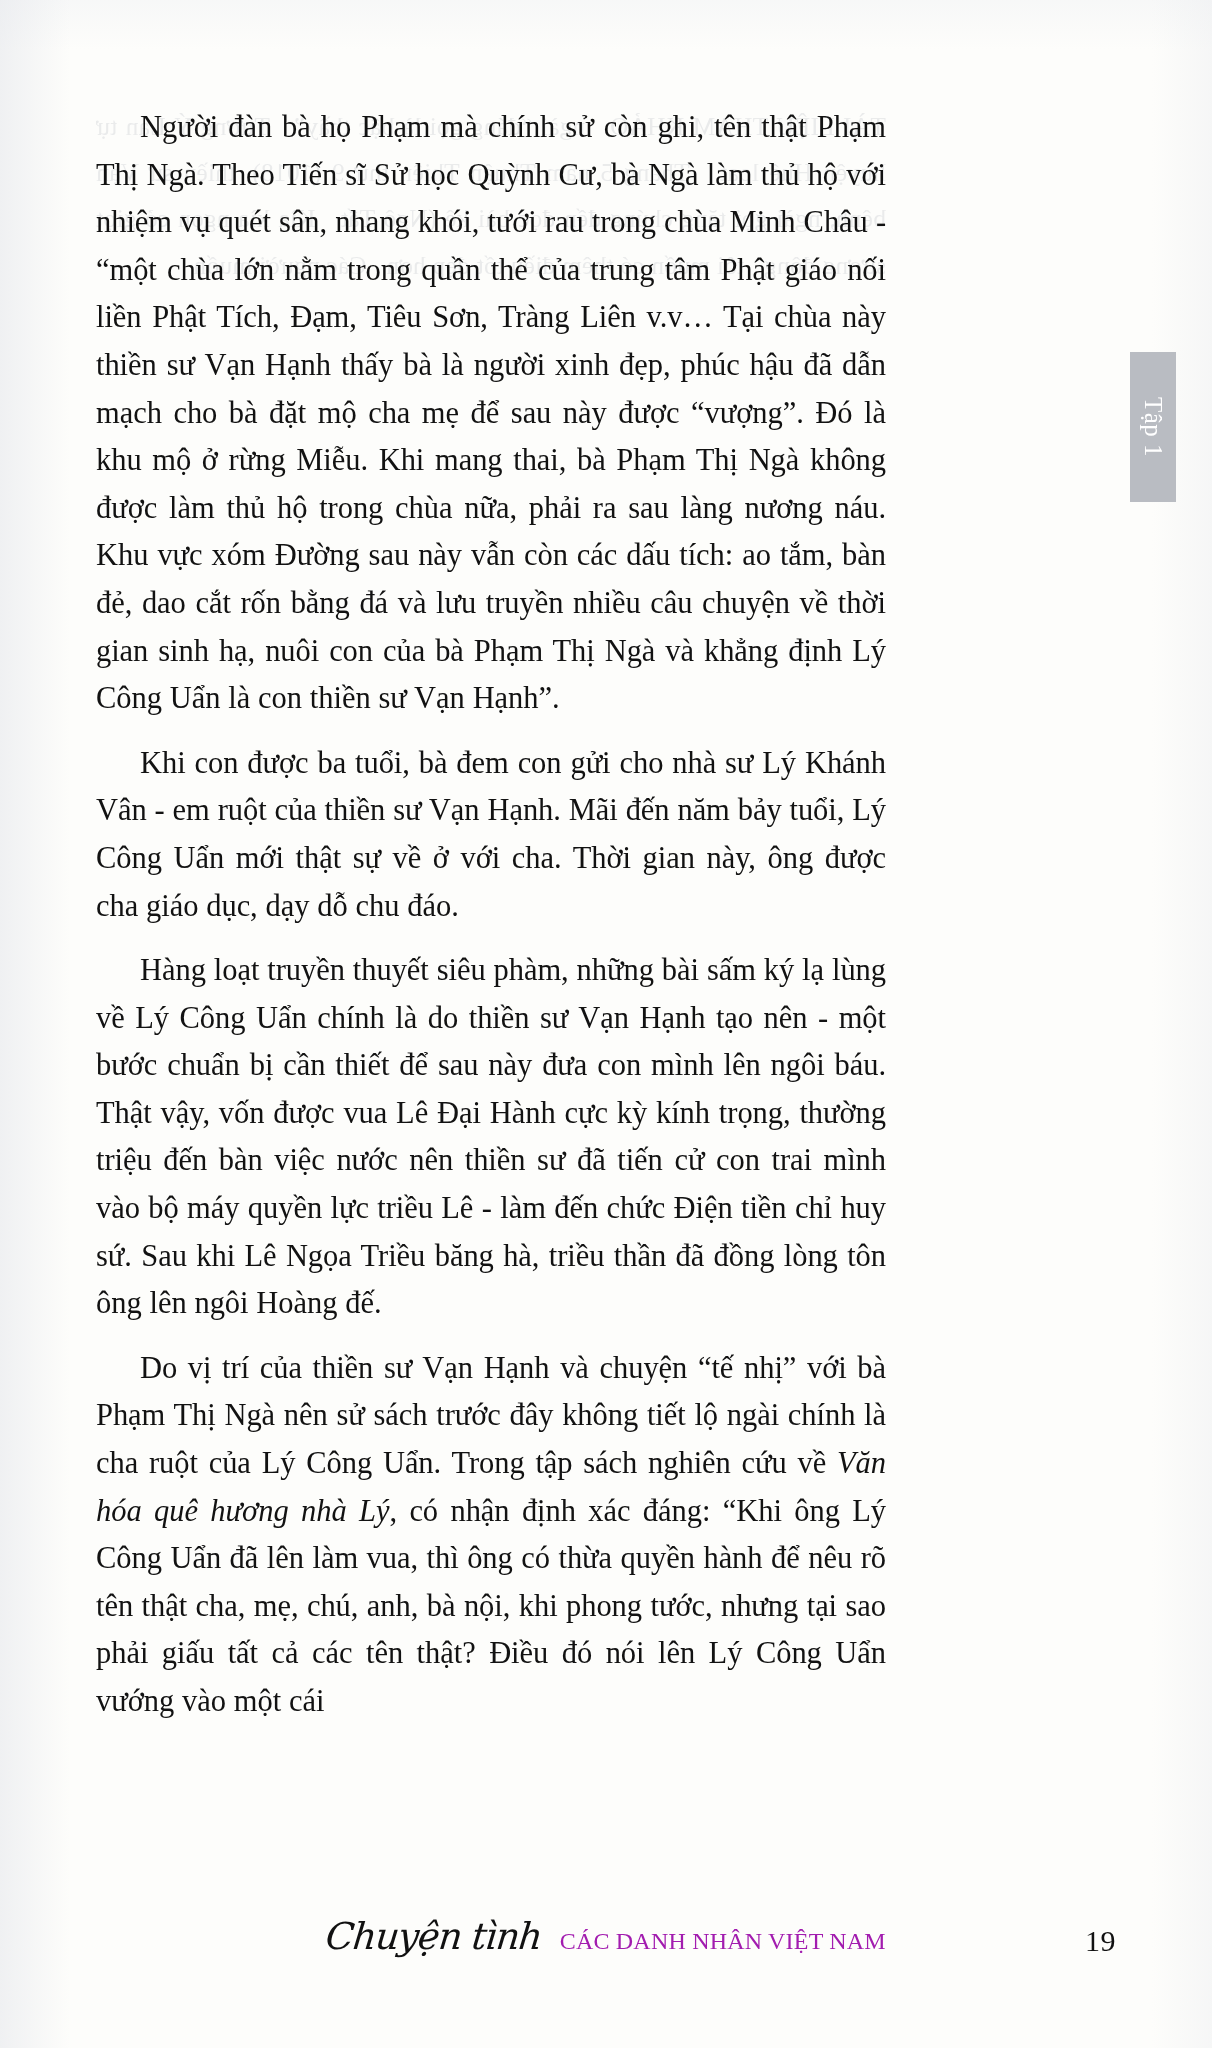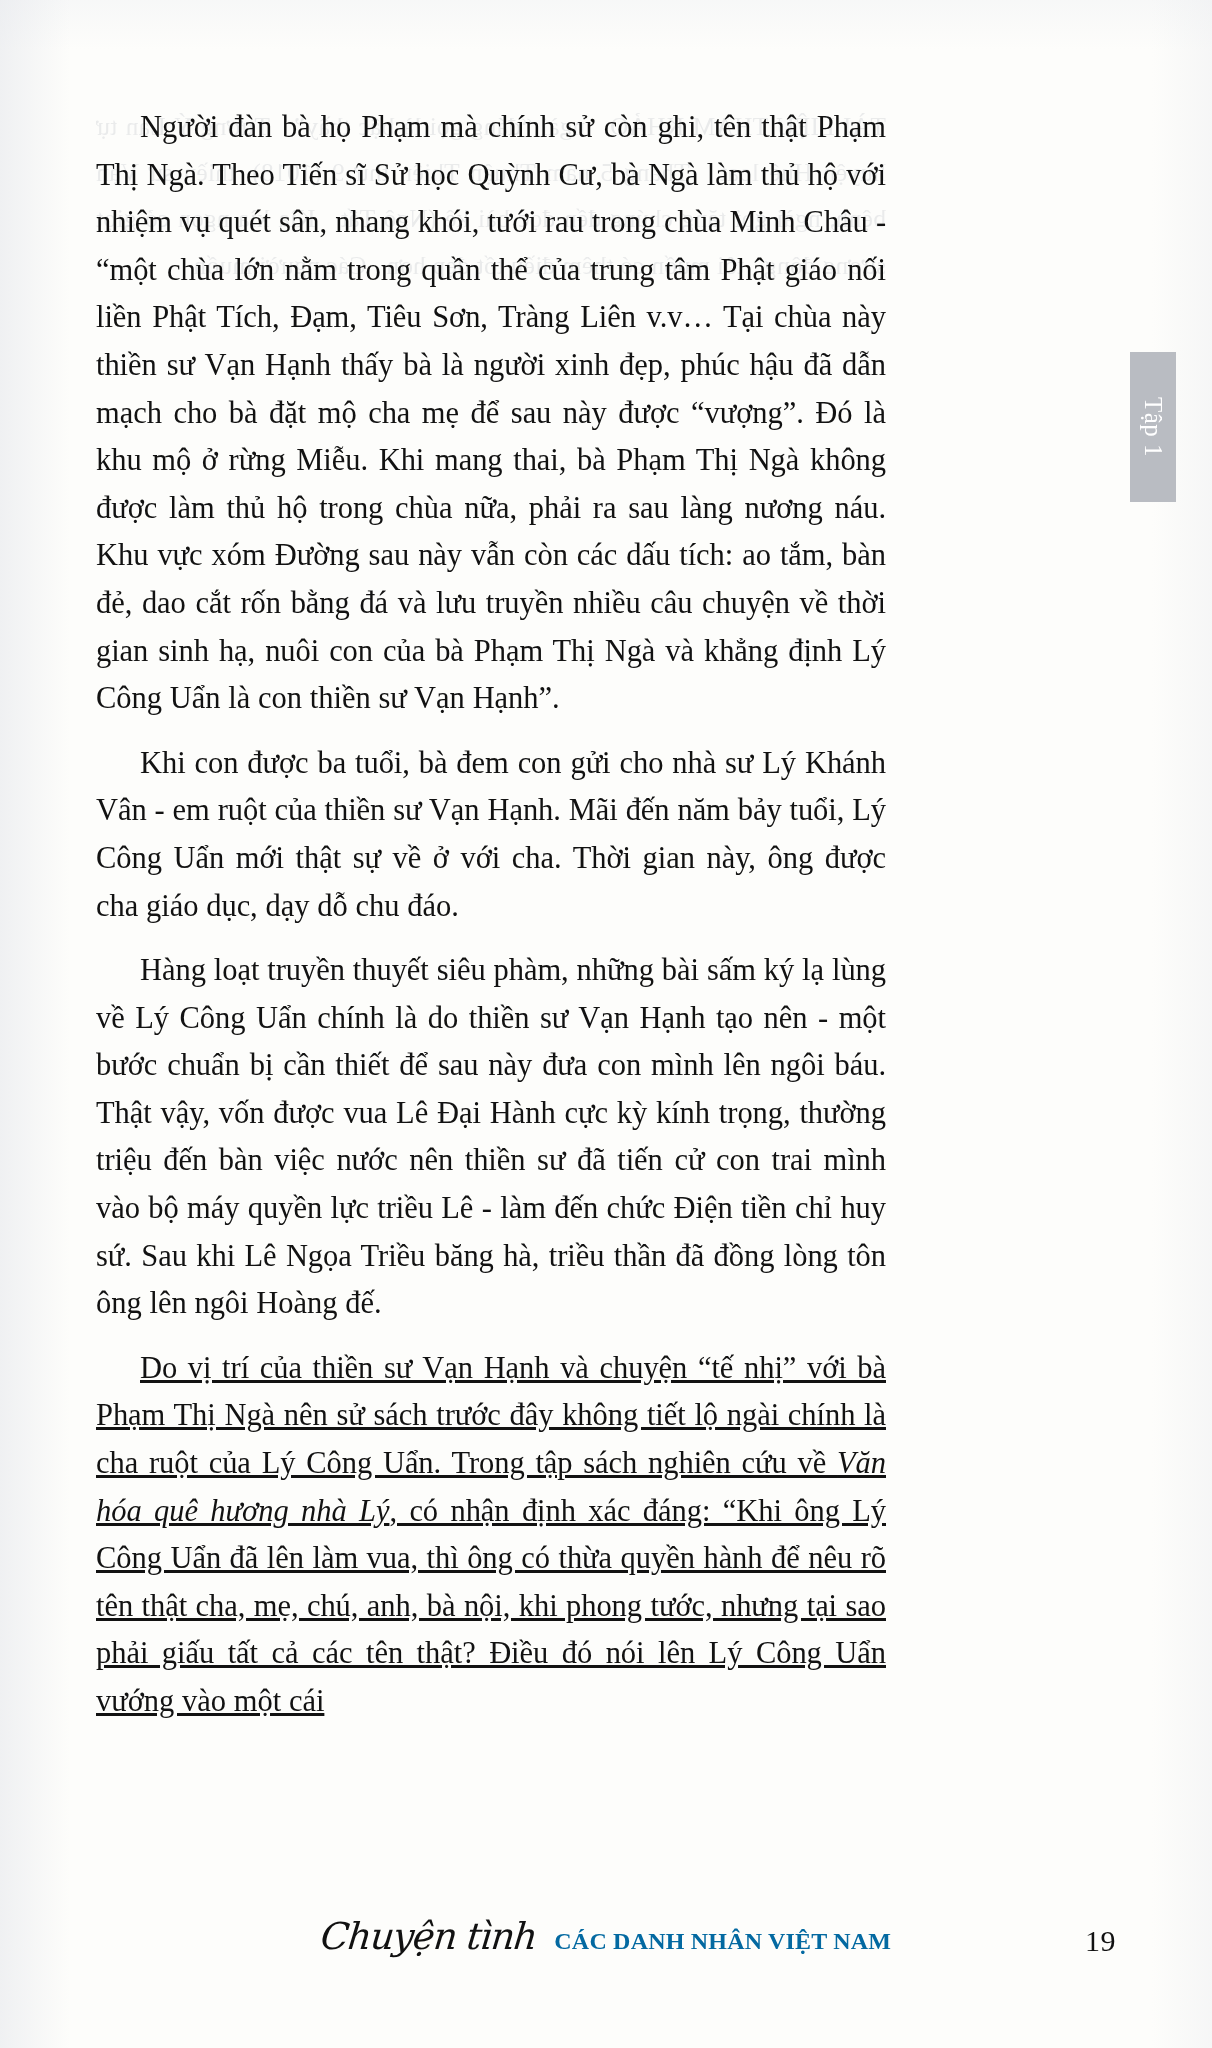--- a/index.html
+++ b/index.html
@@ -66,21 +66,20 @@
     text-indent: 44px;
     letter-spacing: -0.05px;
     word-spacing: 0.3px;
     hyphens: none;
   }
   p.body-paragraph + p.body-paragraph {
     margin-top: 17px;
   }
   p.body-paragraph:last-child {
     text-align: justify;
-    text-decoration: underline;
   }
   .ital {
     font-style: italic;
   }
 
   
   .volume-tab {
     position: absolute;
     right: 36px;
     top: 352px;
@@ -123,22 +122,22 @@
     font-size: 37px;
     color: #111111;
     letter-spacing: -1.2px;
     vertical-align: baseline;
     display: inline-block;
     transform: skewX(-6deg);
   }
   .footer-caps {
     font-family: "Liberation Serif", "DejaVu Serif", serif;
     font-size: 24px;
-    font-weight: 700;
-    color: #0369a1;
+    font-weight: 400;
+    color: #a21caf;
     letter-spacing: 0.2px;
     margin-left: 18px;
     vertical-align: baseline;
   }
   .page-number {
     position: absolute;
     right: 96px;
     top: 6px;
     font-size: 30px;
     font-family: Liberation Serif, serif;

